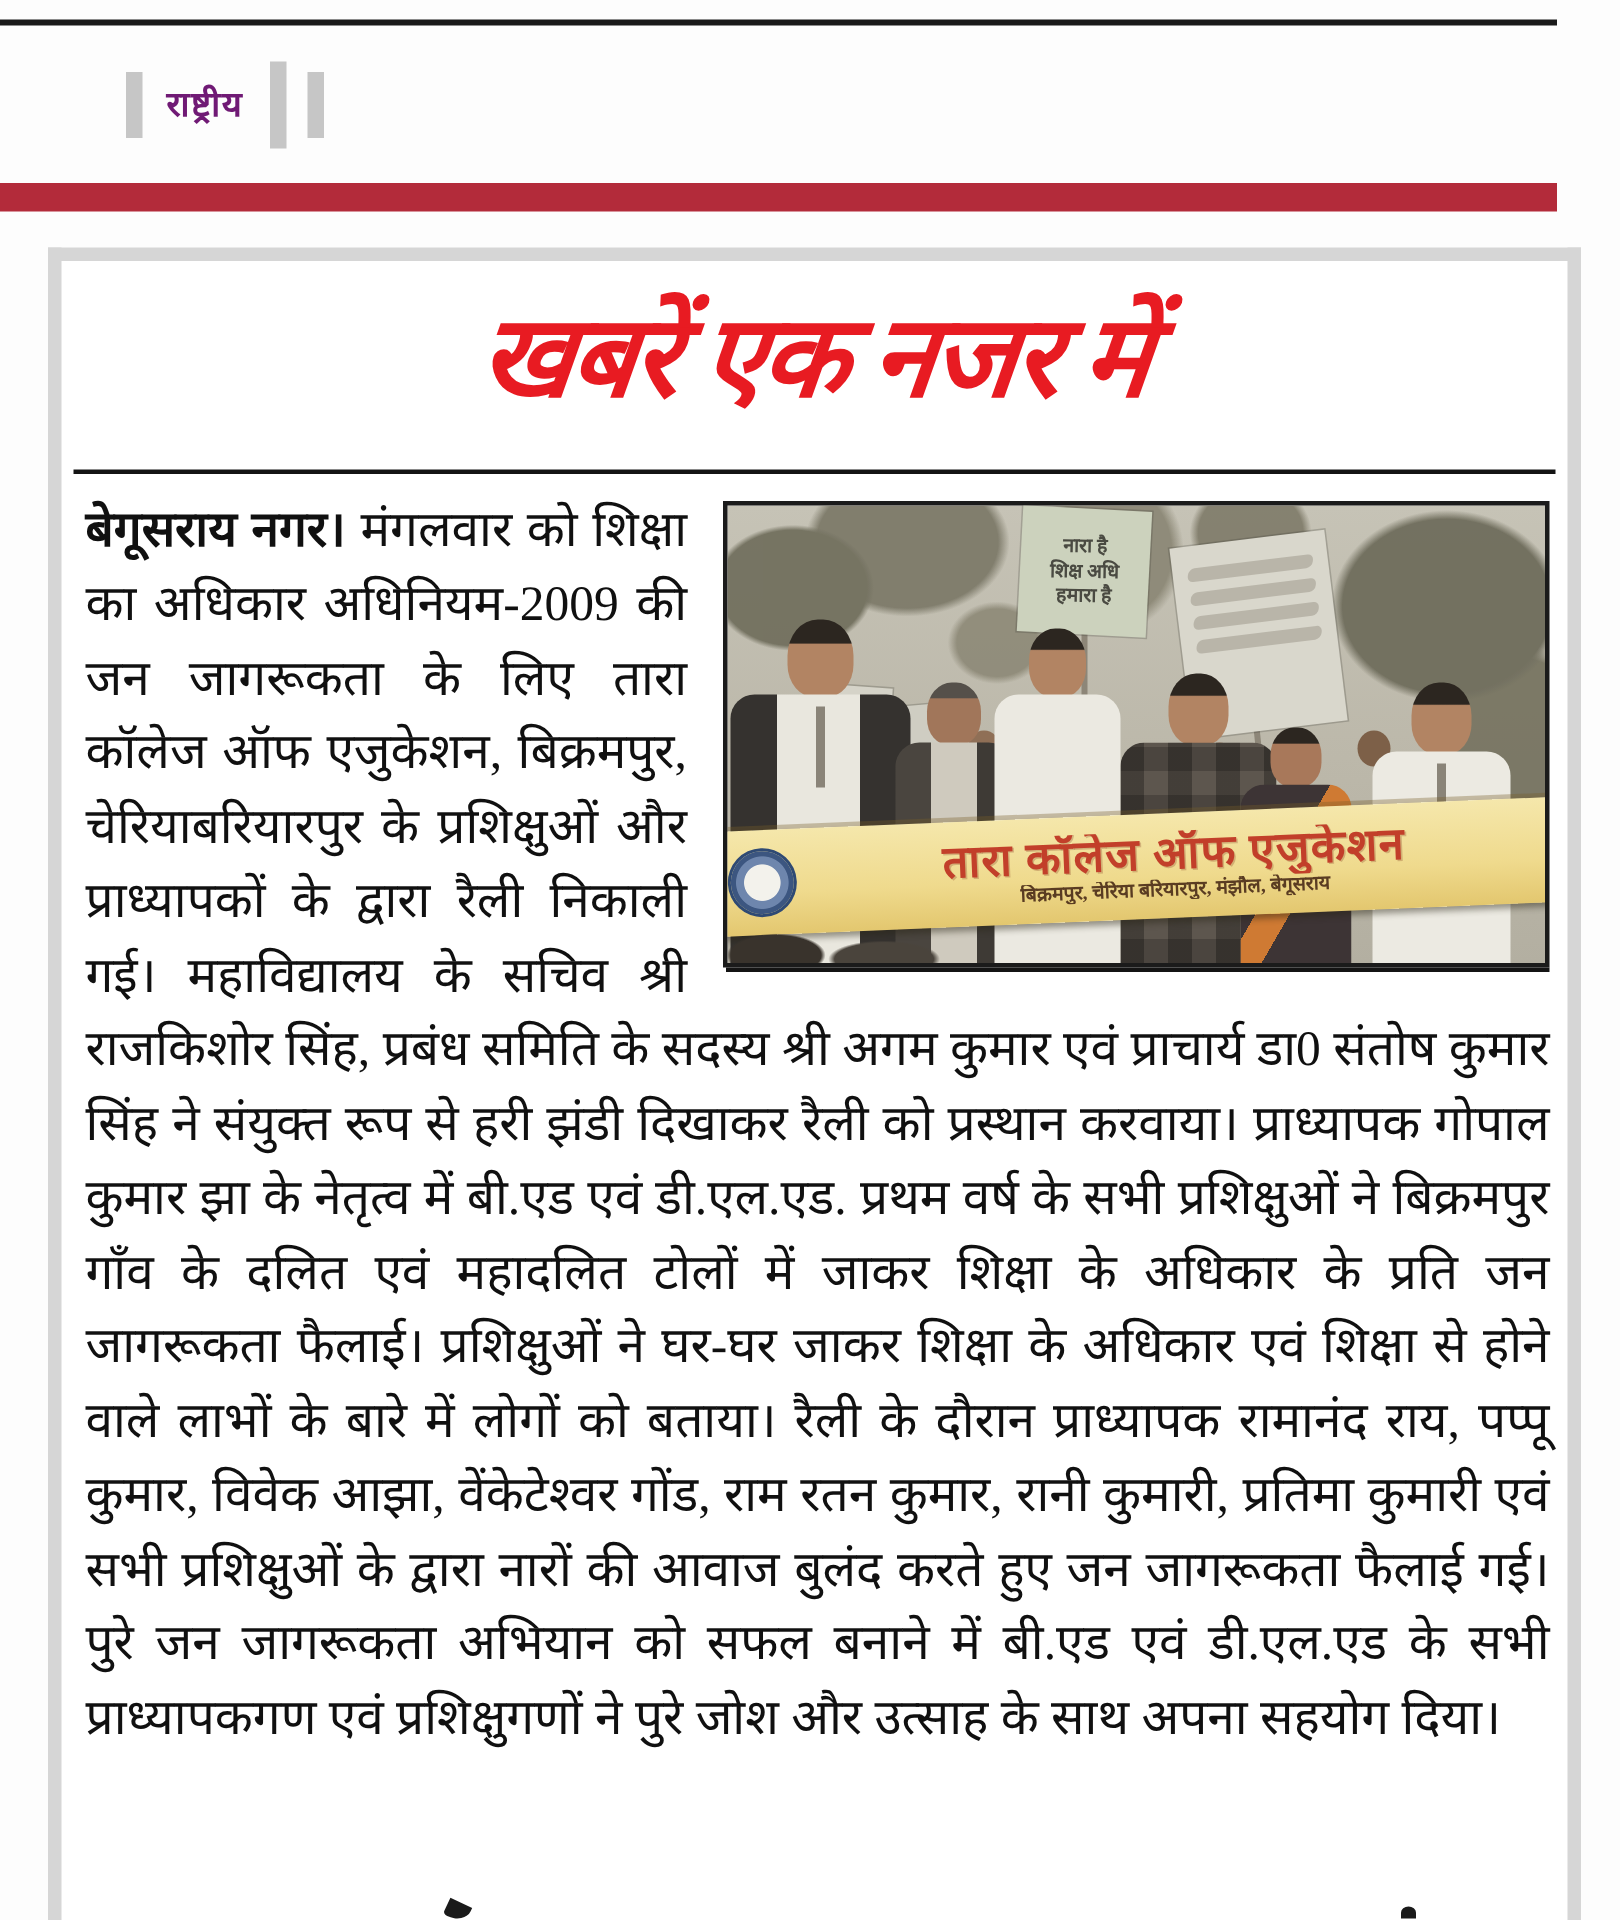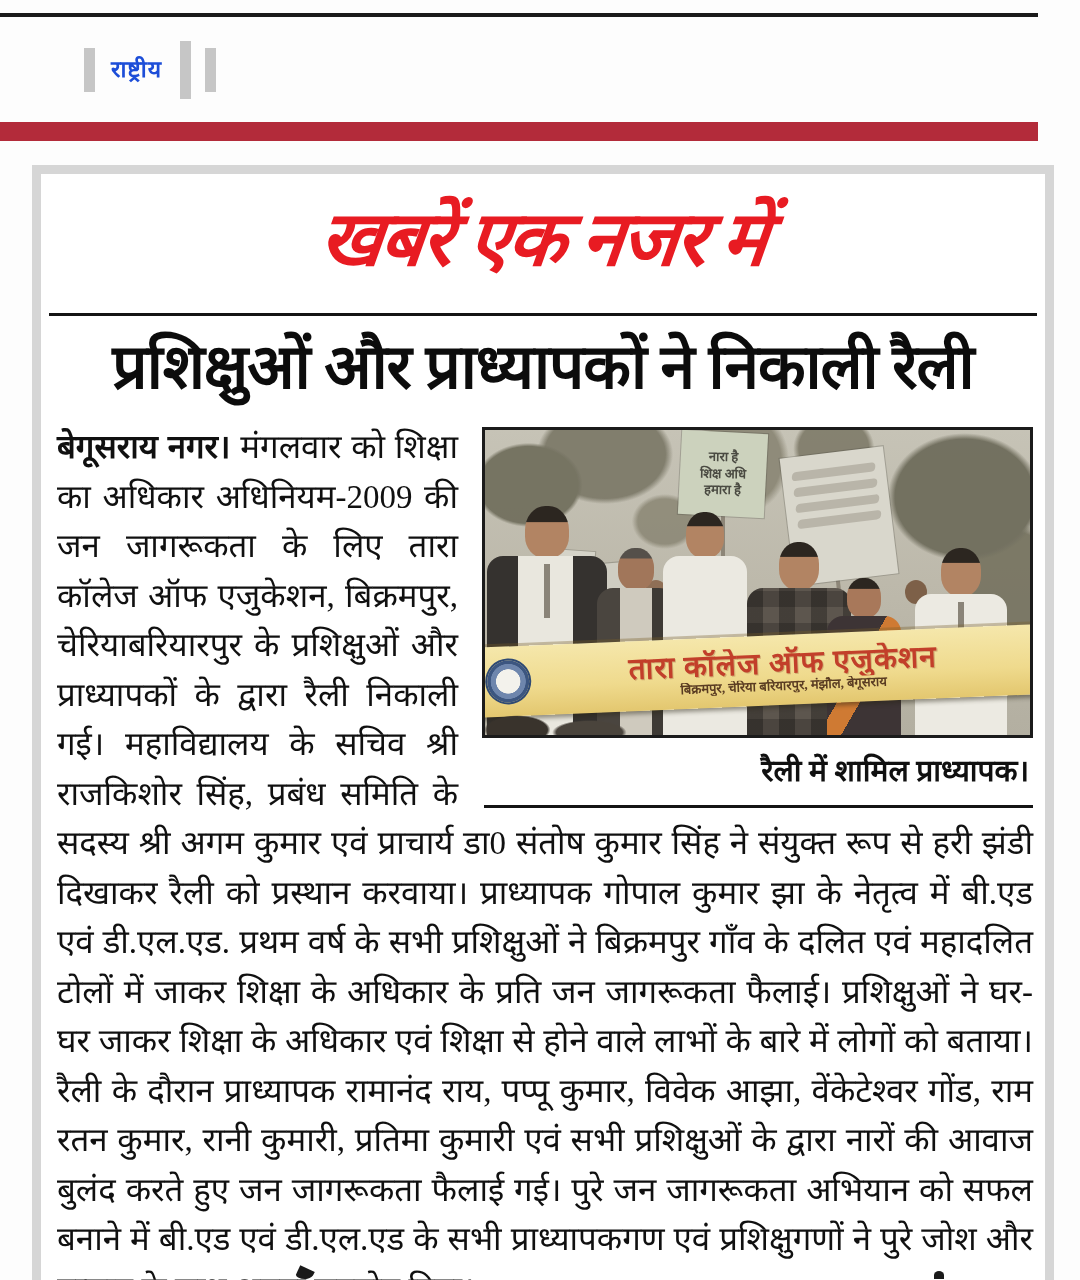--- a/index.html
+++ b/index.html
@@ -7,21 +7,21 @@
         font-family:"Liberation Serif","DejaVu Serif",serif;color:#111;}
 
   
   .top-rule{position:absolute;left:0;top:13px;width:1038px;height:4px;background:#1a1a1a;}
   .masthead{position:absolute;left:0;top:22px;width:1038px;height:96px;display:flex;align-items:center;}
   .vbar{width:11px;background:#c6c6c6;}
   .vbar.b1{height:44px;margin-left:84px;}
   .vbar.b2{height:58px;margin-left:18px;}
   .vbar.b3{height:44px;margin-left:14px;}
   .brand{position:relative;margin-left:16px;display:flex;flex-direction:column;align-items:center;line-height:1;}
-  .brand-top{font-size:23px;font-weight:bold;color:#1d4ed8;margin-bottom:2px;letter-spacing:1px;}
+  .brand-top{font-size:23px;font-weight:bold;color:#701a75;margin-bottom:2px;letter-spacing:1px;}
   .brand-main{font-size:66px;font-weight:bold;color:#121212;letter-spacing:-2px;display:flex;align-items:center;}
   .flag{position:relative;width:54px;height:34px;margin-left:4px;margin-top:14px;}
   .flag .stripe{position:absolute;left:0;width:52px;height:10px;border-radius:60% 40% 40% 60%/70% 50% 50% 70%;}
   .flag .saffron{top:2px;background:#e07b35;transform:rotate(-9deg);}
   .flag .green{top:17px;background:#4ea355;transform:rotate(-9deg);width:44px;}
   .site-url{margin-left:16px;font-family:"Liberation Sans","DejaVu Sans",sans-serif;
             font-size:47px;color:#9c9c9c;letter-spacing:0px;white-space:nowrap;}
 
   .red-bar{position:absolute;left:0;top:122px;width:1038px;height:19px;background:#b32b3a;}
 
@@ -138,21 +138,20 @@
     <div class="vbar b3"></div>
   </div>
 
   <div class="red-bar"></div>
 
   <div class="card">
     <div class="card-inner">
 
       <div class="section-title">खबरें एक नजर में</div>
       <hr class="rule1">
-      <div class="headline">प्रशिक्षुओं और प्राध्यापकों ने निकाली रैली</div>
 
       <div class="article">
         <div class="figure">
           <div class="photo">
             <div class="foliage"></div>
 
             <div class="stick s1"></div>
             <div class="stick s2"></div>
 
             <div class="placard green">
@@ -202,21 +201,20 @@
 
             <div class="banner">
               <div class="emblem"></div>
               <div class="banner-text">
                 <div class="banner-title">तारा कॉलेज ऑफ एजुकेशन</div>
                 <div class="banner-sub">बिक्रमपुर, चेरिया बरियारपुर, मंझौल, बेगूसराय</div>
               </div>
             </div>
             <div class="fg-dark"></div>
           </div>
-          <div class="caption">रैली में शामिल प्राध्यापक।</div>
           <hr class="caption-rule">
         </div>
 
         <b class="dateline">बेगूसराय नगर।</b>
         <span>मंगलवार को शिक्षा का अधिकार अधिनियम-2009 की जन जागरूकता के लिए तारा कॉलेज ऑफ एजुकेशन, बिक्रमपुर, चेरियाबरियारपुर के प्रशिक्षुओं और प्राध्यापकों के द्वारा रैली निकाली गई। महाविद्यालय के सचिव श्री राजकिशोर सिंह, प्रबंध समिति के सदस्य श्री अगम कुमार एवं प्राचार्य डा0 संतोष कुमार सिंह ने संयुक्त रूप से हरी झंडी दिखाकर रैली को प्रस्थान करवाया। प्राध्यापक गोपाल कुमार झा के नेतृत्व में बी.एड एवं डी.एल.एड. प्रथम वर्ष के सभी प्रशिक्षुओं ने बिक्रमपुर गाँव के दलित एवं महादलित टोलों में जाकर शिक्षा के अधिकार के प्रति जन जागरूकता फैलाई। प्रशिक्षुओं ने घर-घर जाकर शिक्षा के अधिकार एवं शिक्षा से होने वाले लाभों के बारे में लोगों को बताया। रैली के दौरान प्राध्यापक रामानंद राय, पप्पू कुमार, विवेक आझा, वेंकेटेश्वर गोंड, राम रतन कुमार, रानी कुमारी, प्रतिमा कुमारी एवं सभी प्रशिक्षुओं के द्वारा नारों की आवाज बुलंद करते हुए जन जागरूकता फैलाई गई। पुरे जन जागरूकता अभियान को सफल बनाने में बी.एड एवं डी.एल.एड के सभी प्राध्यापकगण एवं प्रशिक्षुगणों ने पुरे जोश और उत्साह के साथ अपना सहयोग दिया।</span>
       </div>
 
     </div>
   </div>
 

